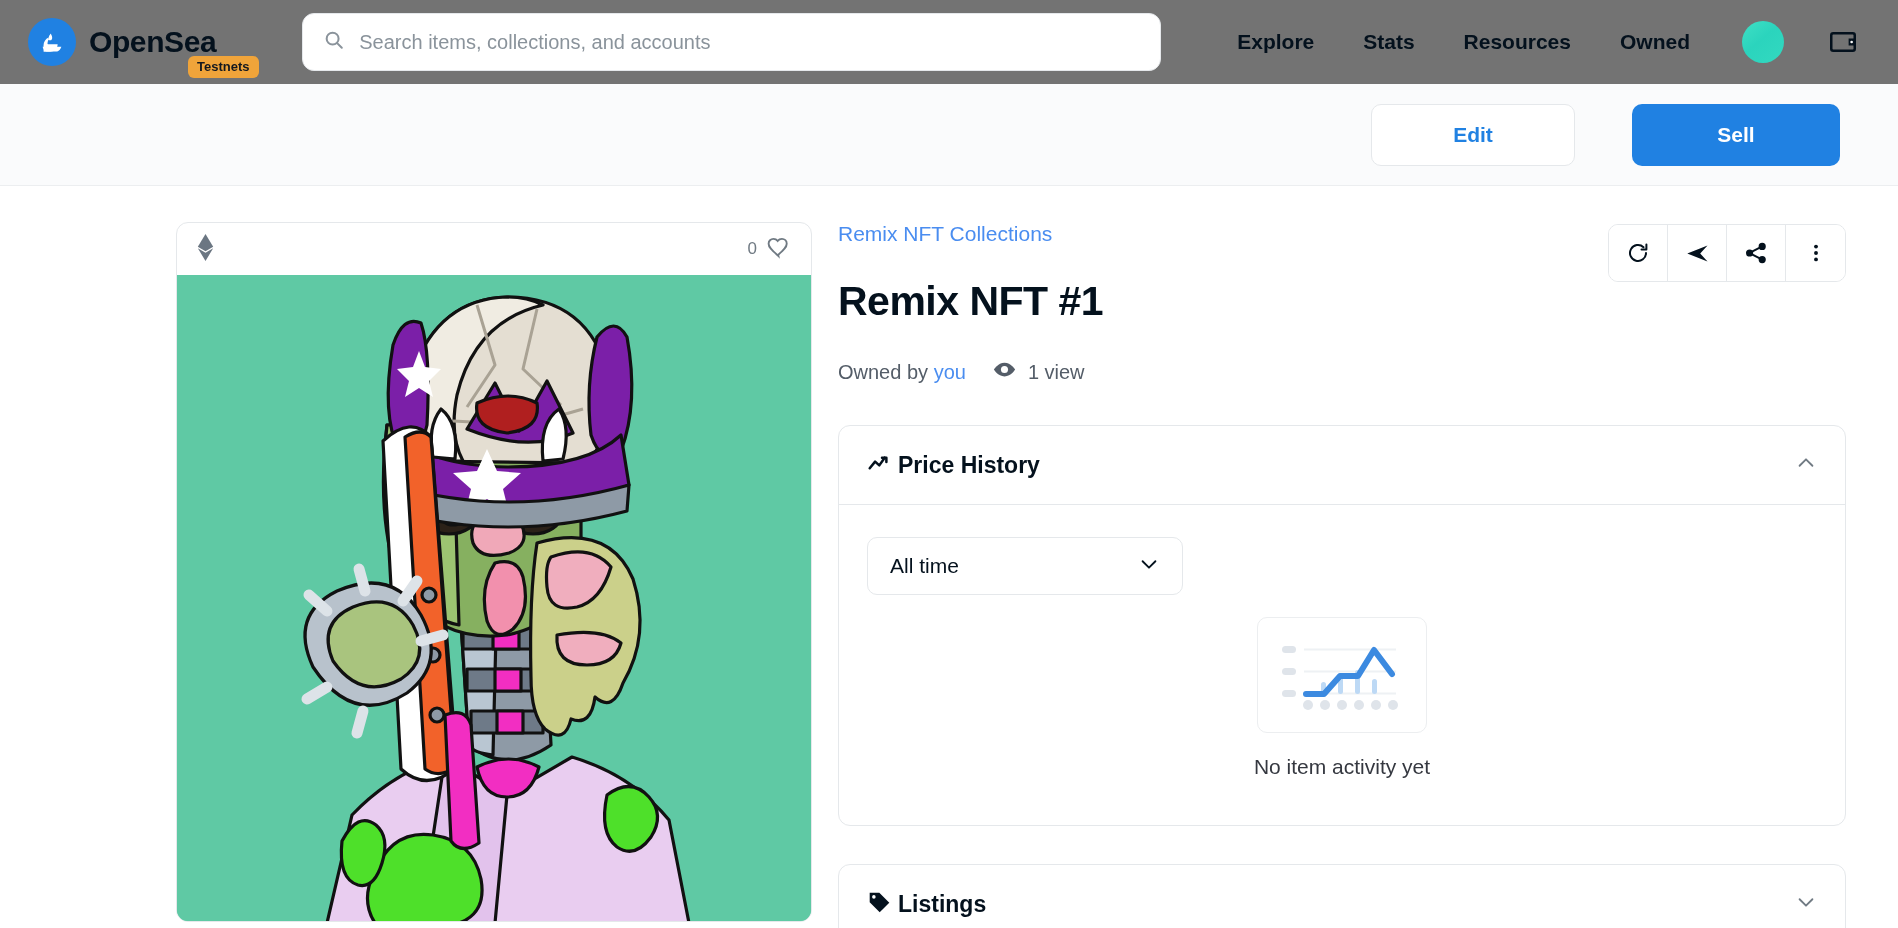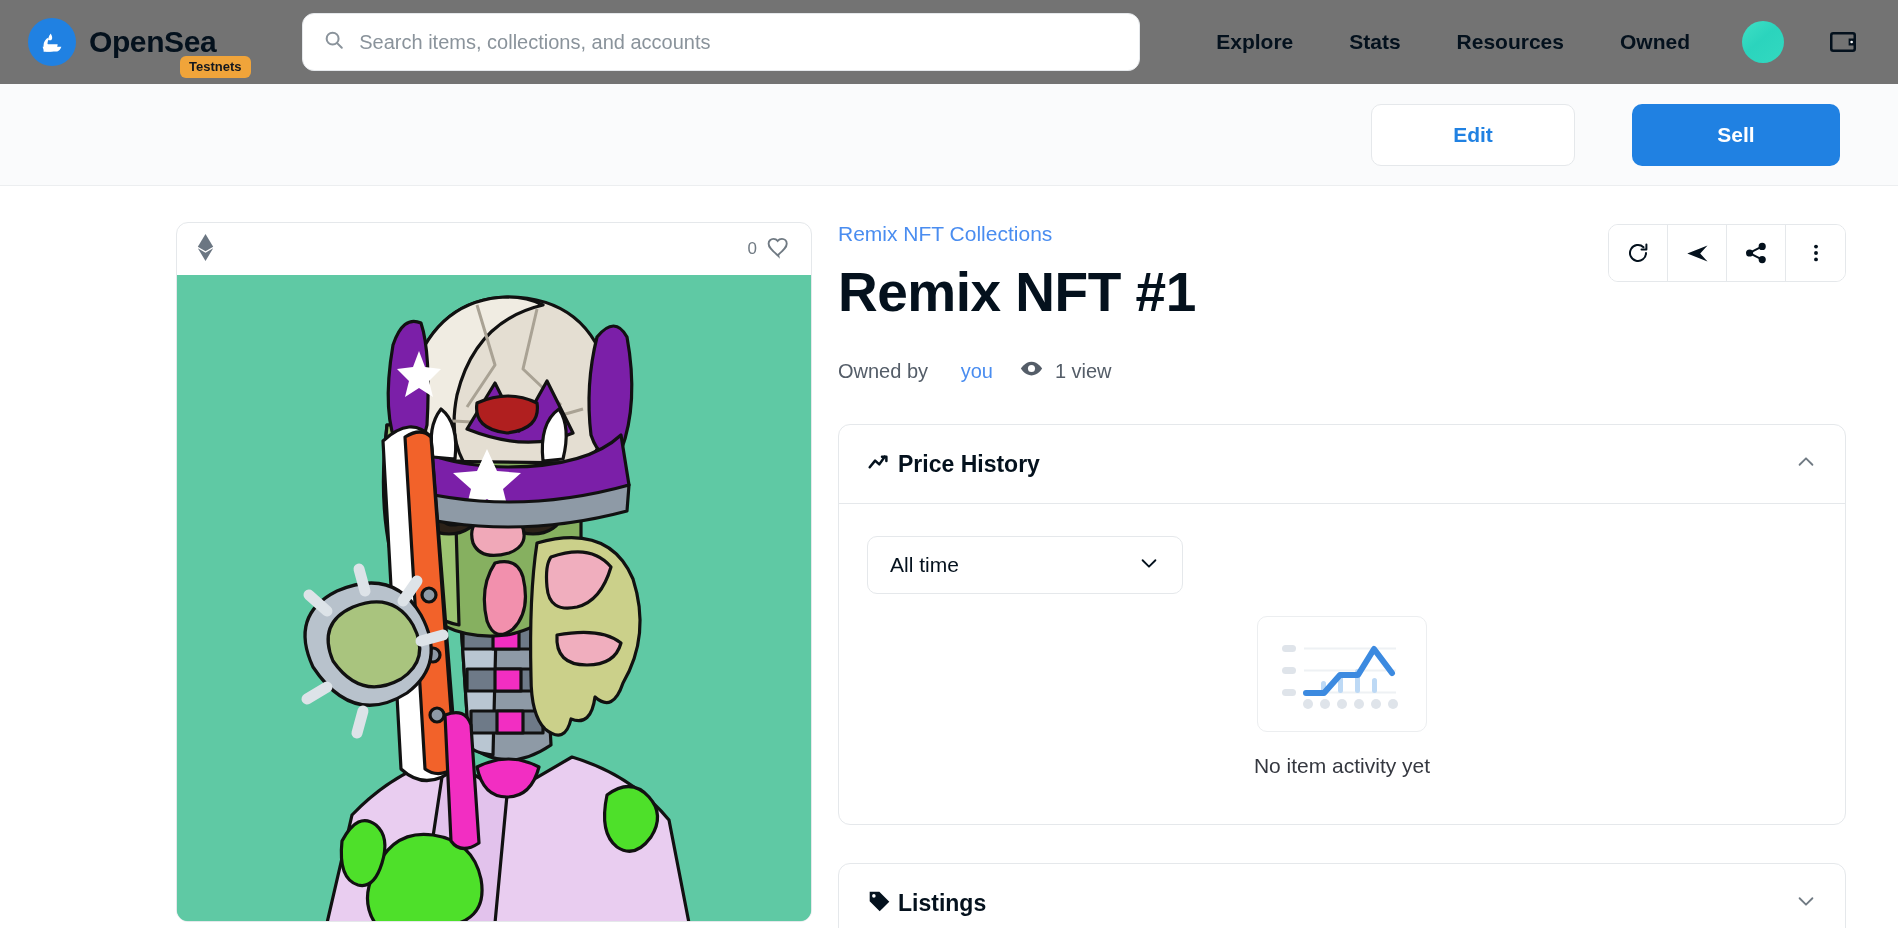--- a/index.html
+++ b/index.html
@@ -24,42 +24,42 @@
     width: 48px; height: 48px; border-radius: 50%;
     background: #2081e2;
     display: flex; align-items: center; justify-content: center;
     flex: none;
   }
   .brand-name {
     font-size: 30px; font-weight: 700; letter-spacing: -0.4px;
     margin-left: 13px; color: #04111d;
   }
   .testnets-badge {
-    position: absolute; left: 152px; top: 38px;
+    position: absolute; left: 160px; top: 38px;
     background: #f0a43a; color: #14181f;
     font-size: 13px; font-weight: 600;
     padding: 3px 9px 4px; border-radius: 6px;
     white-space: nowrap;
   }
 
   .search-wrap {
     width: 928px; height: 58px; margin-left: 62px;
     border: 1px solid #e5e8eb; border-radius: 12px;
     display: flex; align-items: center; padding: 0 20px;
     background: #fff;
   }
   .search-wrap svg { flex: none; }
   .search-input {
     border: 0; outline: 0; flex: 1; margin-left: 14px;
     font-family: "Liberation Sans", sans-serif;
     font-size: 20px; color: #04111d; background: transparent;
   }
   .search-input::placeholder { color: #8a939b; }
 
-  .nav-links { display: flex; align-items: center; margin-left: 52px; gap: 8px; }
+  .nav-links { display: flex; align-items: center; margin-left: 52px; gap: 1px; }
   .nav-link {
     font-size: 21px; font-weight: 600; color: #04111d;
     padding: 0 24px; text-decoration: none; white-space: nowrap;
     cursor: pointer;
   }
   .nav-right { display: flex; align-items: center; margin-left: 28px; gap: 0; }
   .avatar {
     width: 42px; height: 42px; border-radius: 50%;
     background: linear-gradient(140deg, #3fe0c5 0%, #2bd4bd 45%, #33d9c0 100%);
     flex: none;
@@ -113,28 +113,28 @@
   }
 
   
   .right-col { flex: 1; min-width: 0; display: flex; flex-direction: column; }
   .title-block { position: relative; padding-right: 250px; }
   .collection-link {
     font-size: 21px; color: #4a8df0; text-decoration: none;
     display: inline-block; cursor: pointer;
   }
   .item-title {
-    font-size: 55px; font-weight: 700; letter-spacing: -0.5px;
-    margin-top: 14px; color: #04111d;
+    font-size: 41px; font-weight: 700; letter-spacing: -0.5px;
+    margin-top: 32px; color: #04111d;
   }
   .meta-row {
     display: flex; align-items: center; margin-top: 32px; gap: 26px;
   }
   .owned-by { font-size: 20px; color: #545d68; }
-  .owned-by a { color: #4a8df0; text-decoration: none; cursor: pointer; margin-left: 27px; }
+  .owned-by a { color: #4a8df0; text-decoration: none; cursor: pointer; }
   .views { display: flex; align-items: center; gap: 11px; font-size: 20px; color: #545d68; }
 
   .icon-group {
     position: absolute; right: 0; top: 2px;
     display: flex; border: 1px solid #e5e8eb; border-radius: 10px;
     overflow: hidden; height: 58px; background: #fff;
   }
   .icon-btn {
     width: 59px; display: flex; align-items: center; justify-content: center;
     border-right: 1px solid #e5e8eb; cursor: pointer; background: #fff;

